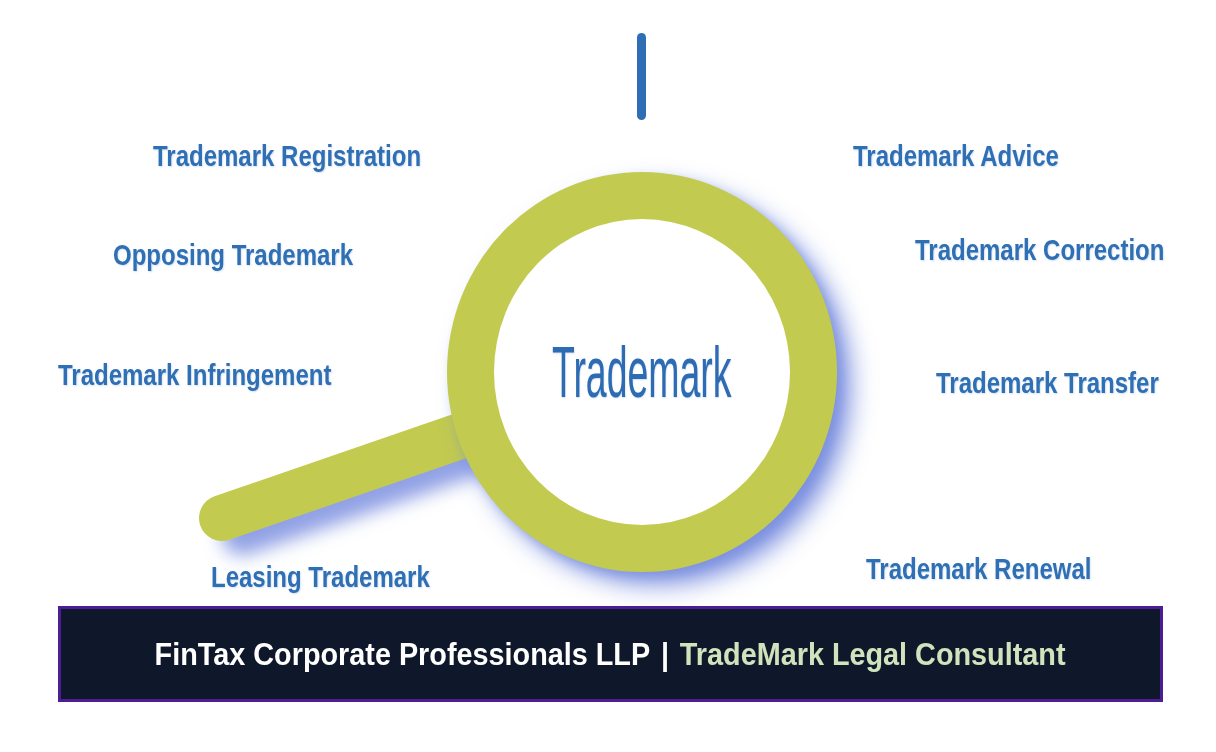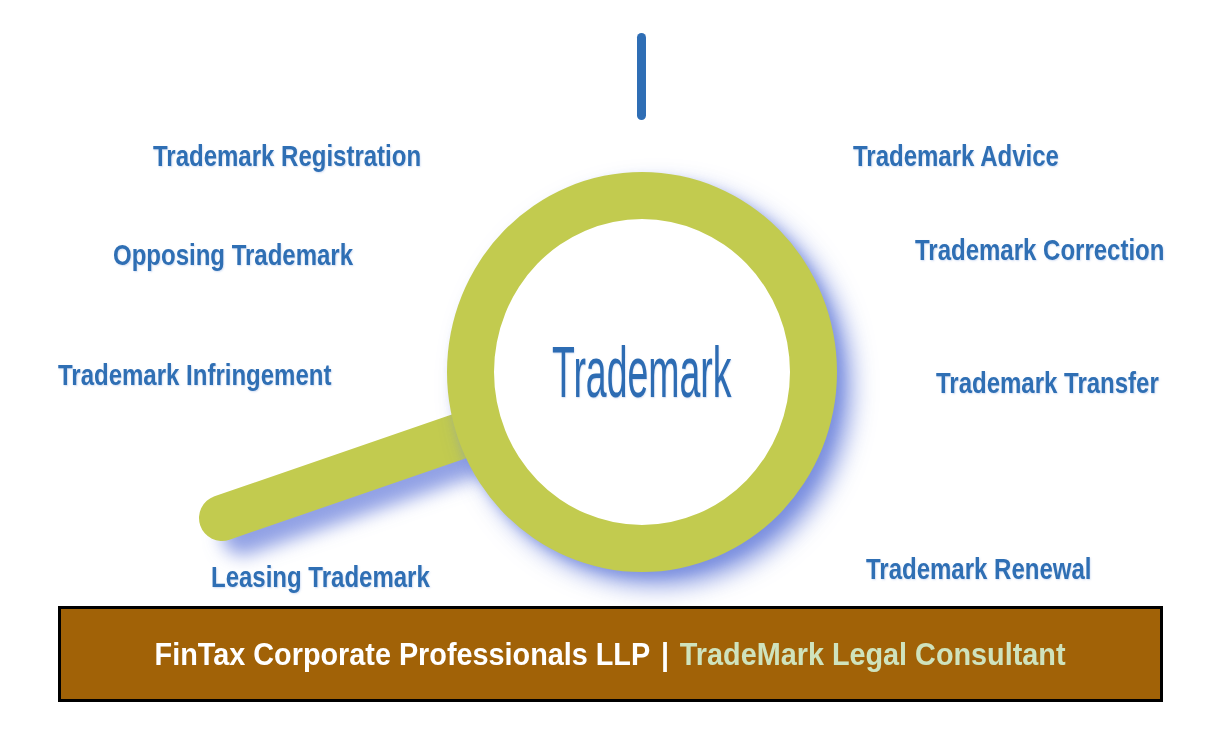--- a/index.html
+++ b/index.html
@@ -100,22 +100,22 @@
   .svc-r3 { left: 936px; top: 368px; }
   .svc-r4 { left: 866px; top: 554px; }
 
   
   .footer-banner {
     position: absolute;
     left: 58px;
     top: 606px;
     width: 1105px;
     height: 96px;
-    background: #a16207;
-    border: 3px solid #000000;
+    background: #0f172a;
+    border: 3px solid #4c1d95;
     display: flex;
     align-items: center;
     justify-content: center;
     z-index: 5;
   }
   .footer-text {
     display: flex;
     align-items: center;
     font-size: 32px;
     font-weight: 700;

